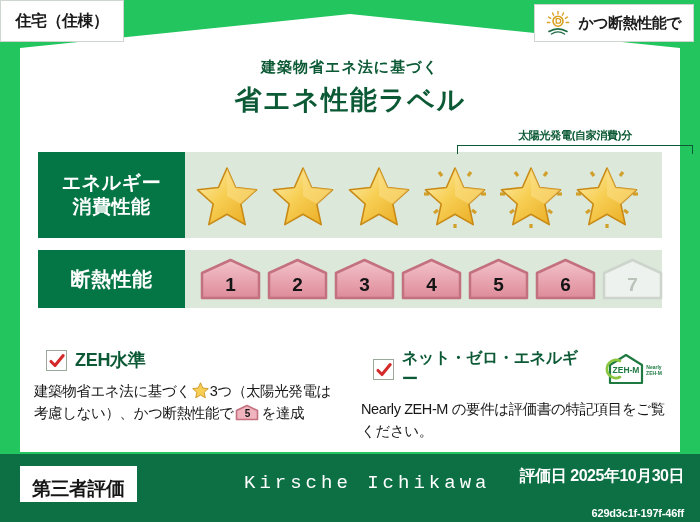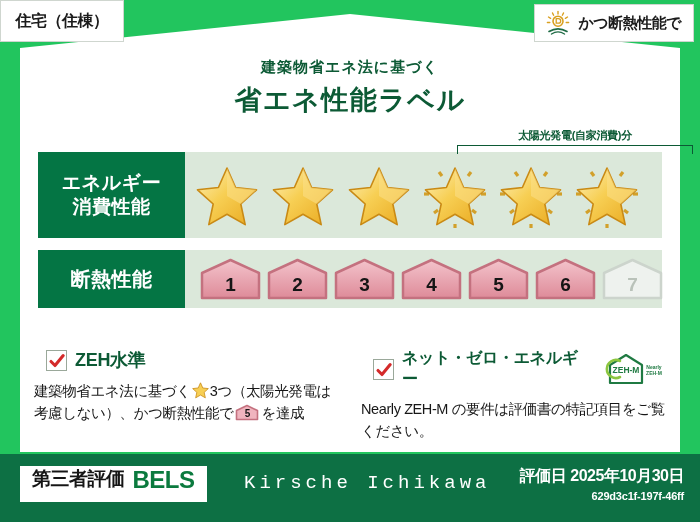--- a/index.html
+++ b/index.html
@@ -169,39 +169,39 @@
   
   .bottom-bar {
     position: absolute; left: 0; bottom: 0;
     width: 700px; height: 68px;
     background: #0d7044;
     z-index: 4;
   }
   .bels-box {
     position: absolute; left: 20px; top: 12px;
     height: 36px; background: #ffffff;
-    display: flex; align-items: flex-start; gap: 8px;
+    display: flex; align-items: flex-end; gap: 8px;
     padding: 0 12px;
   }
   .bels-jp { font-size: 19px; font-weight: 700; color: #151515; letter-spacing: -0.5px; }
   .bels-en { font-size: 24px; font-weight: 700; color: #0b7a3e; letter-spacing: -0.5px; }
   .project-name {
     position: absolute; left: 244px; top: 18px;
     font-size: 19px; color: #ffffff; letter-spacing: 4px;
     font-family: "Liberation Mono", "DejaVu Sans Mono", monospace;
   }
   .eval-date {
     position: absolute; right: 16px; top: 12px;
     text-align: right;
   }
   .eval-date .d {
     font-size: 16px; font-weight: 700; color: #ffffff; letter-spacing: -0.5px;
   }
   .eval-date .id {
-    font-size: 11px; font-weight: 700; color: #ffffff; margin-top: 3px;
+    font-size: 11px; font-weight: 700; color: #ffffff; margin-top: 20px;
     letter-spacing: -0.2px;
   }
 </style>
 </head>
 <body>
 
 <div id="label">
 
   <div class="house-body"></div>
 
@@ -438,21 +438,20 @@
         </span>
       </div>
       <div class="zeh-body">Nearly ZEH-M の要件は評価書の特記項目をご覧ください。</div>
     </div>
 
   </div>
 
   <div class="bottom-bar">
     <div class="bels-box">
       <span class="bels-jp">第三者評価</span>
-      <span class="bels-en">BELS</span>
     </div>
     <div class="project-name">Kirsche Ichikawa</div>
     <div class="eval-date">
       <div class="d">評価日 2025年10月30日</div>
       <div class="id">629d3c1f-197f-46ff</div>
     </div>
   </div>
 
 </div>
 

